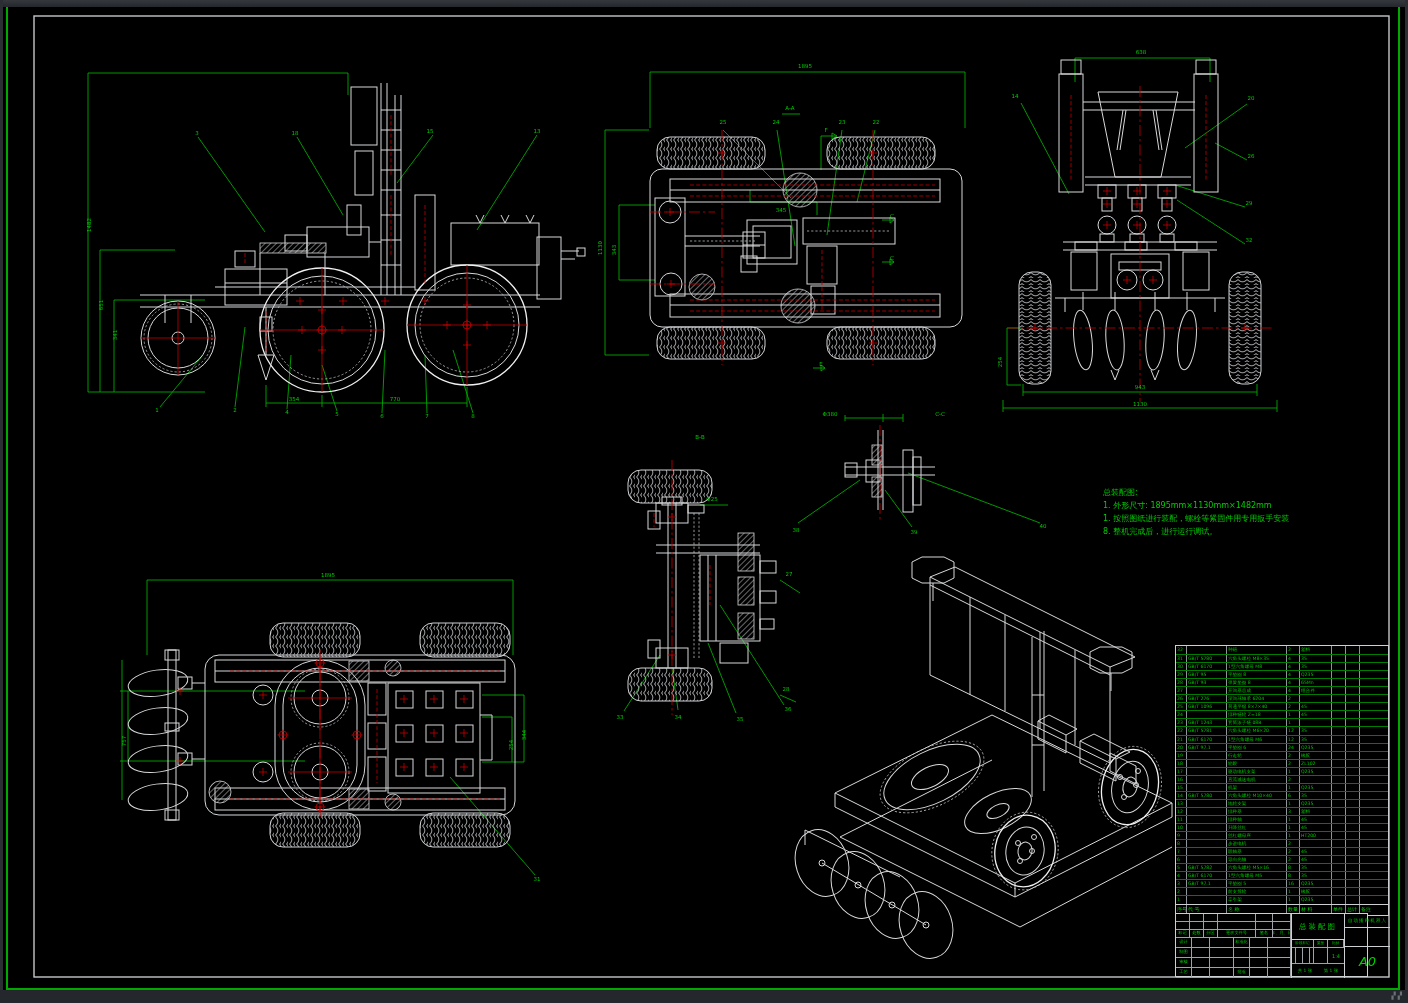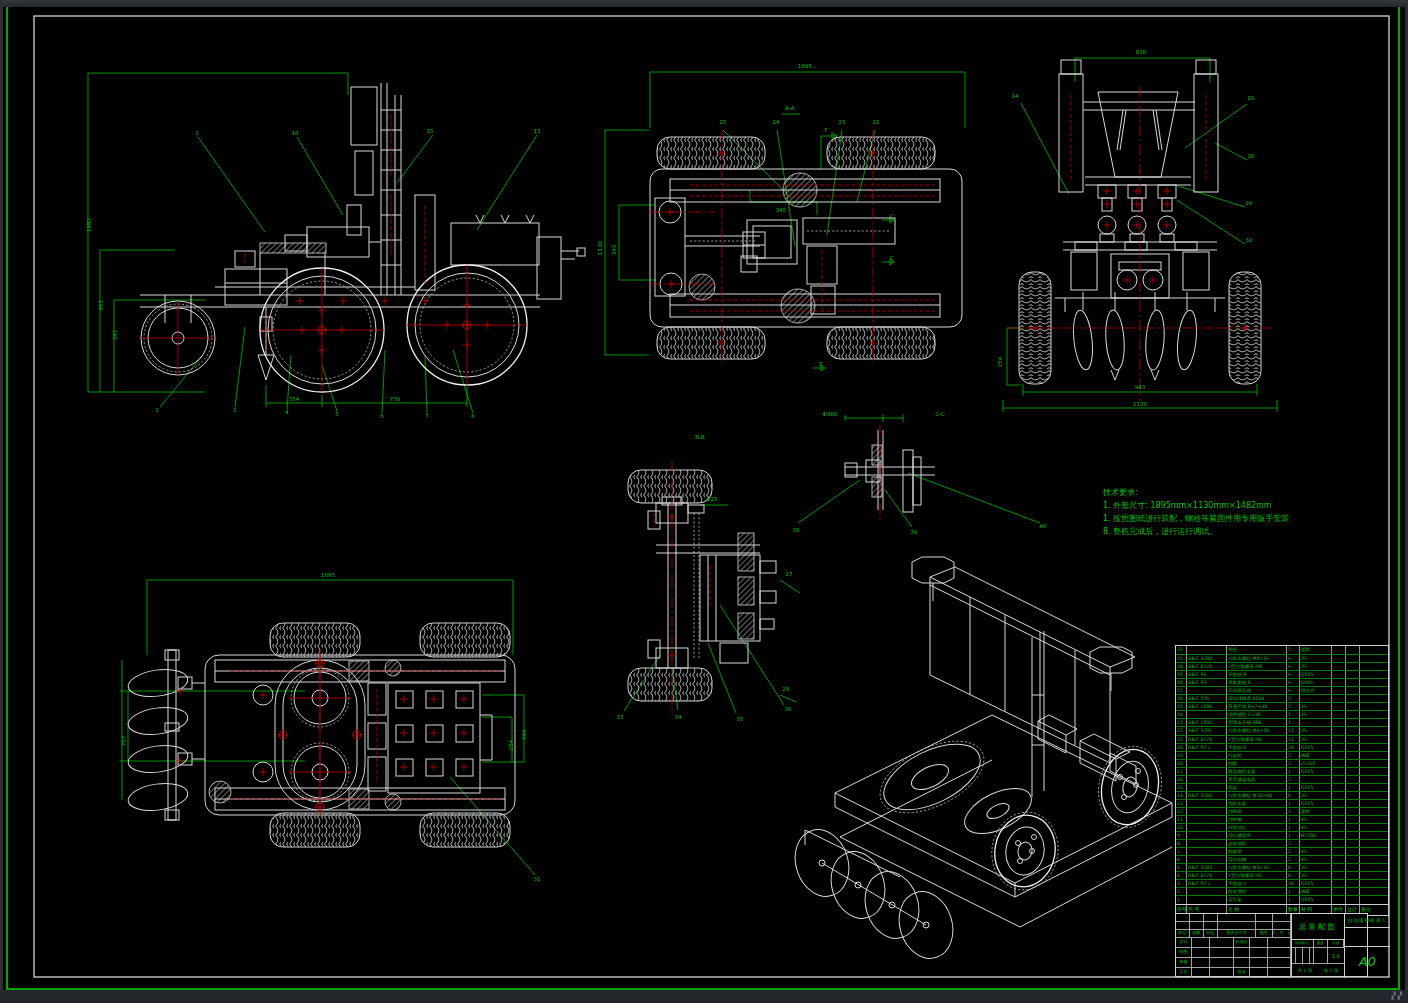--- a/index.html
+++ b/index.html
@@ -567,21 +567,21 @@
     </g>
     <g class="lbls">
           <text x="9" y="31">27</text>
           <text x="6" y="146">28</text>
         </g>
   </svg>
   </div>
 
 
   <div id="tech-notes">
-    <div>技术要求:</div>
+    <div>总装配图:</div>
     <div>1. 外形尺寸: 1895mm×1130mm×1482mm</div>
     <div>1. 按照图纸进行装配，螺栓等紧固件用专用扳手安装</div>
     <div>8. 整机完成后，进行运行调试。</div>
   </div>
 
   <div id="bom">
     <div>
         <div class="bom-row">
           <div class="bc c0">32</div>
           <div class="bc c1"></div>

